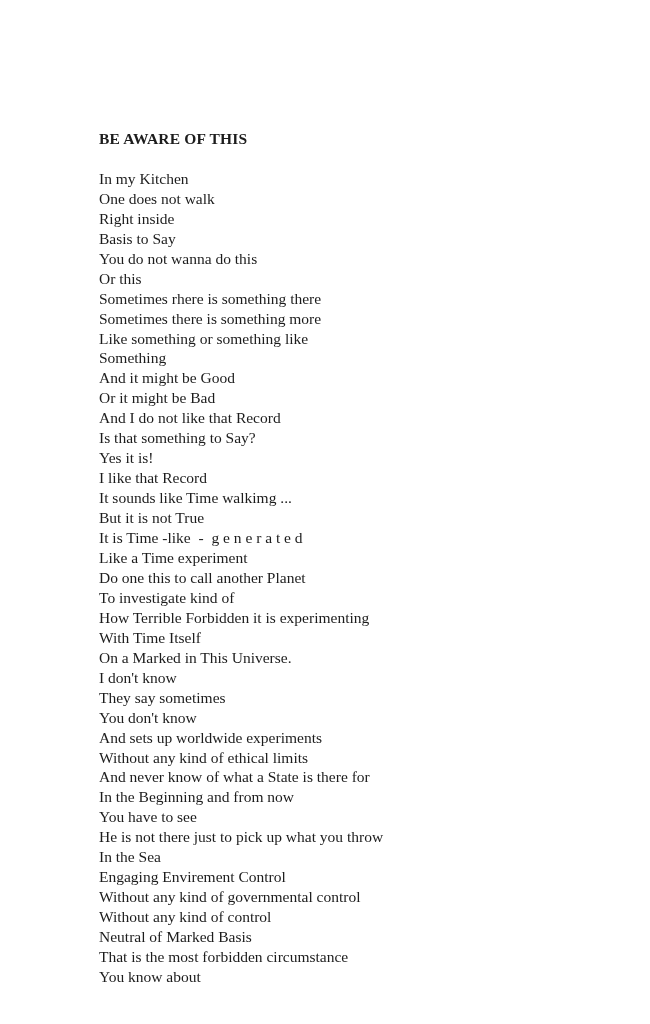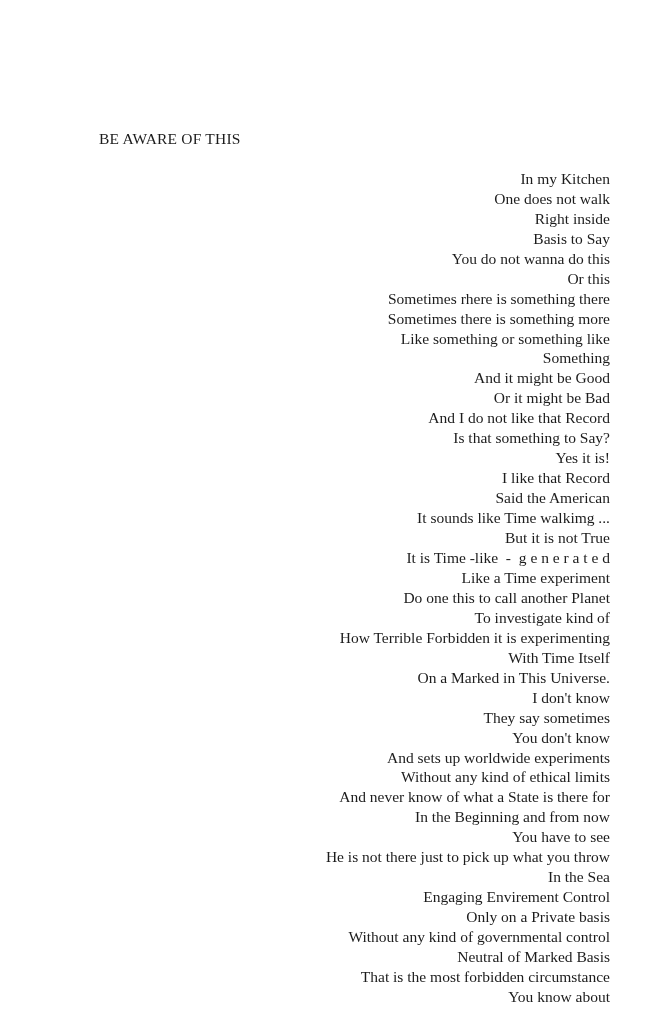--- a/index.html
+++ b/index.html
@@ -15,35 +15,34 @@
   }
   .page {
     width: 650px;
     height: 1024px;
     background: #ffffff;
     padding: 129px 40px 0 99px;
   }
   .poem-title {
     font-size: 15.5px;
     line-height: 19.95px;
-    font-weight: 400;
+    font-weight: 700;
     letter-spacing: 0.2px;
     white-space: pre;
   }
   .title-gap {
     height: 19.95px;
   }
   .poem-body {
     font-size: 15.5px;
     line-height: 19.95px;
   }
   .poem-line {
     white-space: pre;
     min-height: 19.95px;
-    text-align: right;
   }
 </style>
 </head>
 <body>
 
 <div class="page">
   <div class="poem-title">BE AWARE OF THIS</div>
   <div class="title-gap"></div>
   <div class="poem-body">
       <div class="poem-line">In my Kitchen</div>
@@ -55,40 +54,39 @@
       <div class="poem-line">Sometimes rhere is something there</div>
       <div class="poem-line">Sometimes there is something more</div>
       <div class="poem-line">Like something or something like</div>
       <div class="poem-line">Something</div>
       <div class="poem-line">And it might be Good</div>
       <div class="poem-line">Or it might be Bad</div>
       <div class="poem-line">And I do not like that Record</div>
       <div class="poem-line">Is that something to Say?</div>
       <div class="poem-line">Yes it is!</div>
       <div class="poem-line">I like that Record</div>
-      <div class="poem-line">Said the American</div>
       <div class="poem-line">It sounds like Time walkimg ...</div>
       <div class="poem-line">But it is not True</div>
       <div class="poem-line">It is Time -like  -  g e n e r a t e d</div>
       <div class="poem-line">Like a Time experiment</div>
       <div class="poem-line">Do one this to call another Planet</div>
       <div class="poem-line">To investigate kind of</div>
       <div class="poem-line">How Terrible Forbidden it is experimenting</div>
       <div class="poem-line">With Time Itself</div>
       <div class="poem-line">On a Marked in This Universe.</div>
       <div class="poem-line">I don't know</div>
       <div class="poem-line">They say sometimes</div>
       <div class="poem-line">You don't know</div>
       <div class="poem-line">And sets up worldwide experiments</div>
       <div class="poem-line">Without any kind of ethical limits</div>
       <div class="poem-line">And never know of what a State is there for</div>
       <div class="poem-line">In the Beginning and from now</div>
       <div class="poem-line">You have to see</div>
       <div class="poem-line">He is not there just to pick up what you throw</div>
       <div class="poem-line">In the Sea</div>
       <div class="poem-line">Engaging Envirement Control</div>
-      <div class="poem-line">Only on a Private basis</div>
       <div class="poem-line">Without any kind of governmental control</div>
+      <div class="poem-line">Without any kind of control</div>
       <div class="poem-line">Neutral of Marked Basis</div>
       <div class="poem-line">That is the most forbidden circumstance</div>
       <div class="poem-line">You know about</div>
     </div>
 </div>
 
 </body></html>

